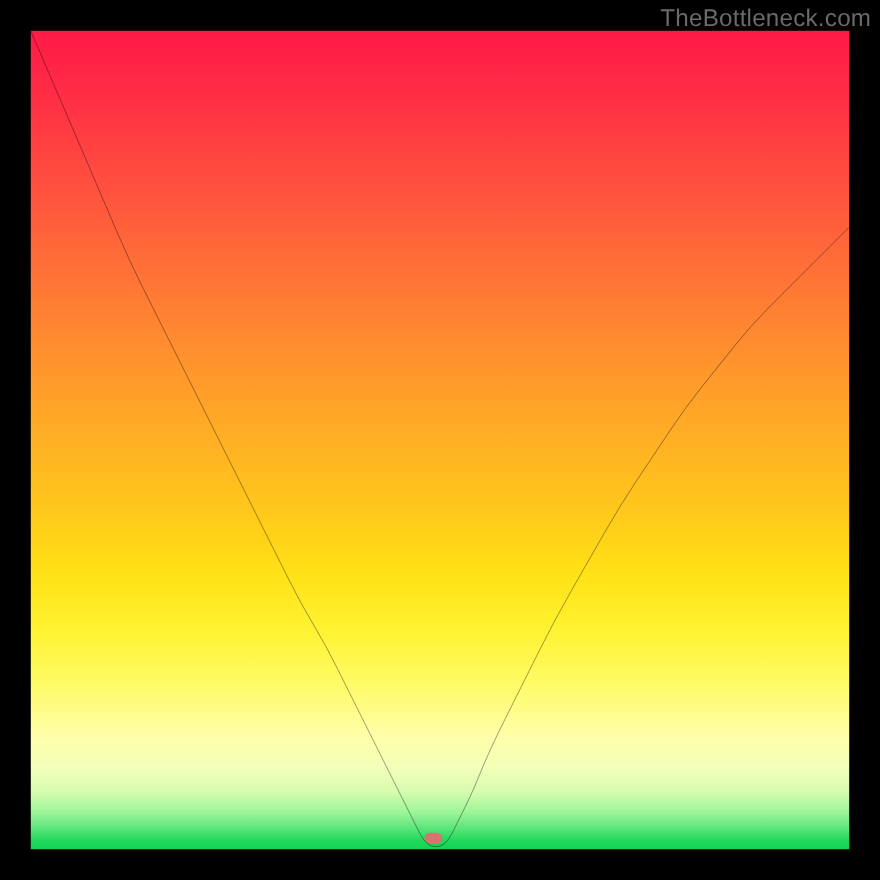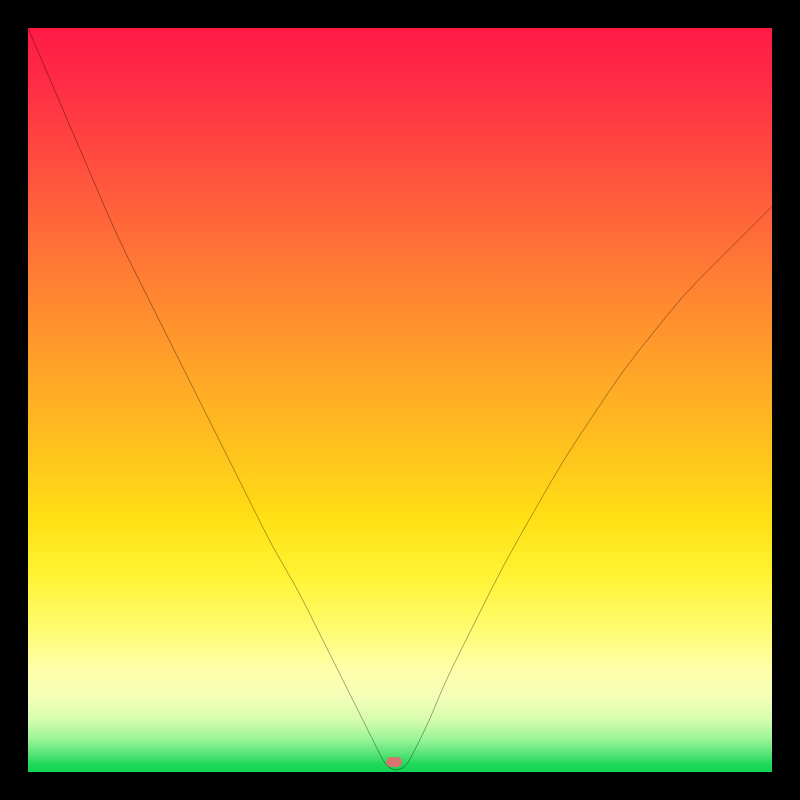--- a/index.html
+++ b/index.html
@@ -80,13 +80,14 @@
   <div class="plot-area">
 
     <svg class="curve" viewBox="0 0 100 100" preserveAspectRatio="none">
       <path d="M 0.00 0.00 Q 0.00 0.00 1.50 3.50 Q 3.00 7.00 4.50 10.50 Q 6.00 14.00 7.50 17.50 Q 9.00 21.00 10.50 24.50 Q 12.00 28.00 13.50 31.00 Q 15.00 34.00 16.50 37.00 Q 18.00 40.00 19.50 43.00 Q 21.00 46.00 22.50 49.00 Q 24.00 52.00 25.50 55.00 Q 27.00 58.00 28.50 61.00 Q 30.00 64.00 31.50 67.00 Q 33.00 70.00 34.50 72.50 Q 36.00 75.00 37.50 78.00 Q 39.00 81.00 40.50 84.00 Q 42.00 87.00 43.00 89.00 Q 44.00 91.00 45.00 93.00 Q 46.00 95.00 46.50 96.00 Q 47.00 97.00 47.50 98.00 Q 48.00 99.00 48.50 99.35 Q 49.00 99.70 49.50 99.70 Q 50.00 99.70 50.50 99.35 Q 51.00 99.00 51.50 98.00 Q 52.00 97.00 53.00 95.00 Q 54.00 93.00 55.00 90.50 Q 56.00 88.00 58.00 84.00 Q 60.00 80.00 62.00 76.00 Q 64.00 72.00 66.00 68.50 Q 68.00 65.00 70.00 61.50 Q 72.00 58.00 74.00 55.00 Q 76.00 52.00 78.00 49.00 Q 80.00 46.00 82.00 43.50 Q 84.00 41.00 86.00 38.50 Q 88.00 36.00 90.00 34.00 Q 92.00 32.00 94.00 30.00 Q 96.00 28.00 98.00 26.00 T 100.00 24.00" fill="none" stroke="#000" stroke-width="0.35" stroke-linecap="round" stroke-linejoin="round" vector-effect="non-scaling-stroke"></path>
     </svg>
 
     <div class="marker" style="left: 49.2%; top: 98.7%; background: rgb(216, 115, 110);"></div>
 
   </div>
 
+  <div class="watermark">TheBottleneck.com</div>
 </div>
 
 </body></html>

